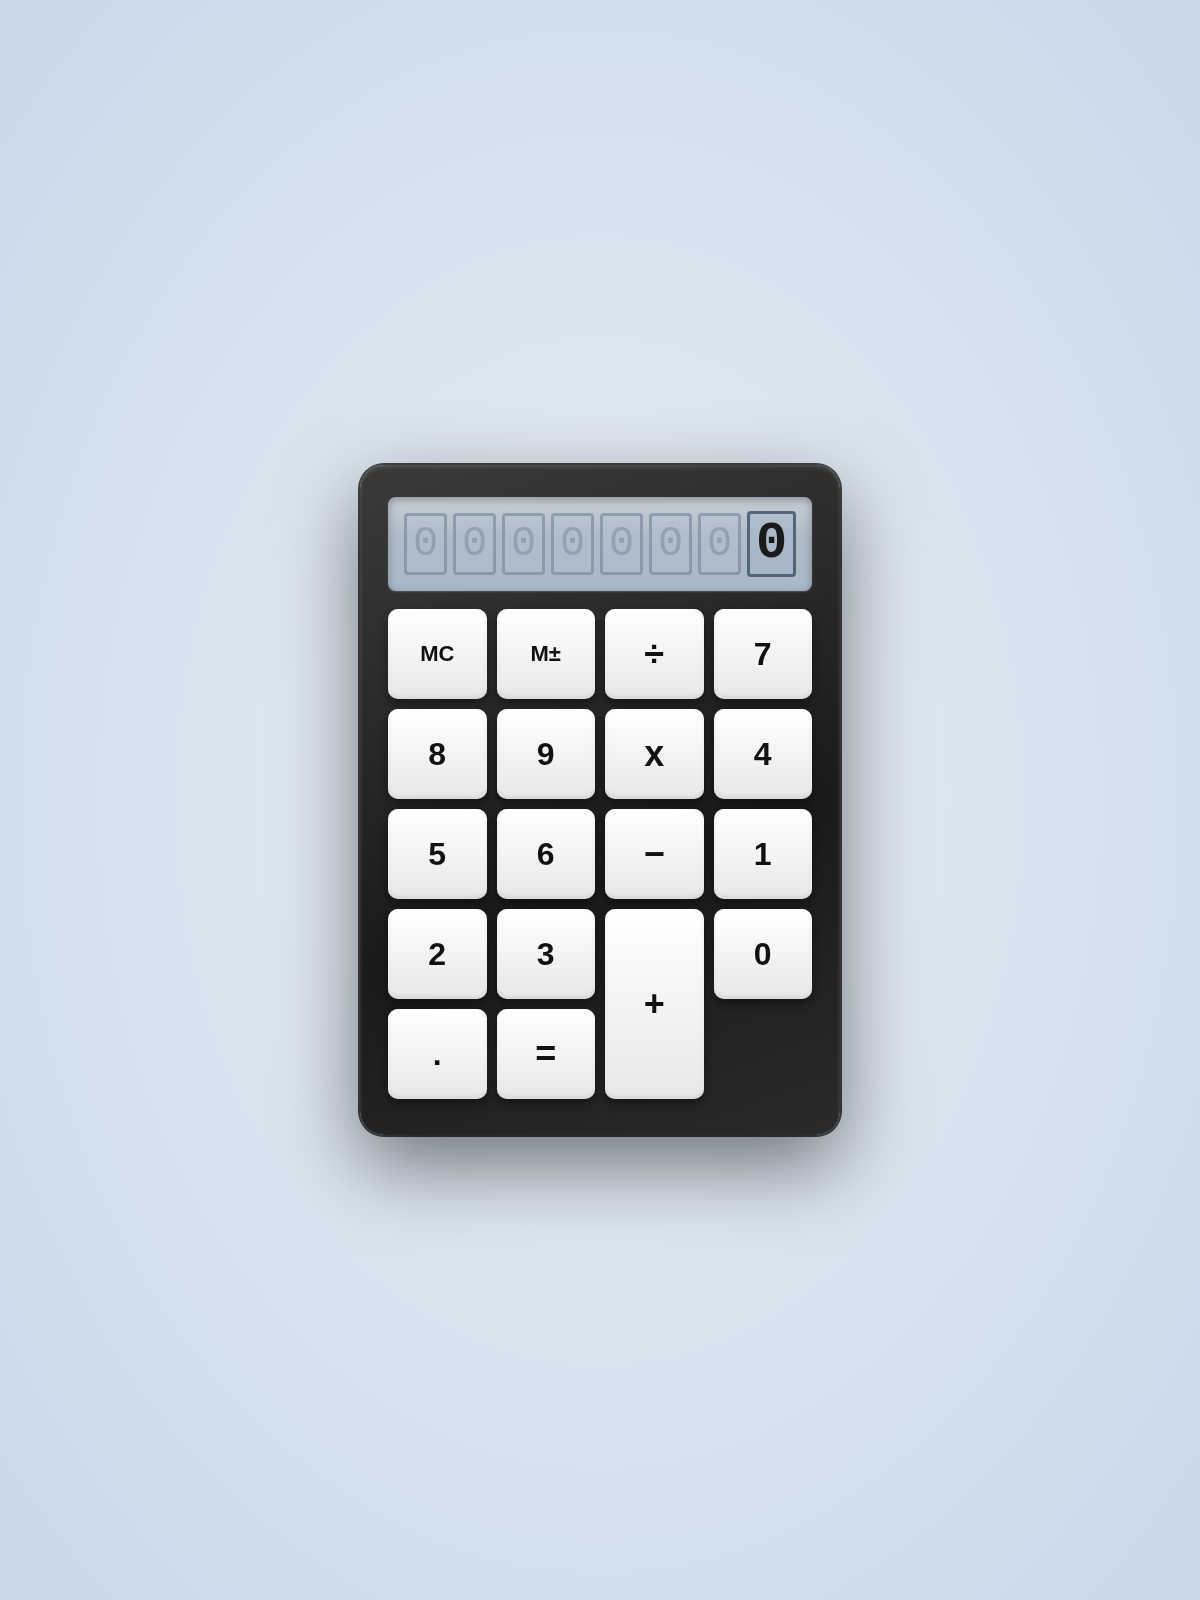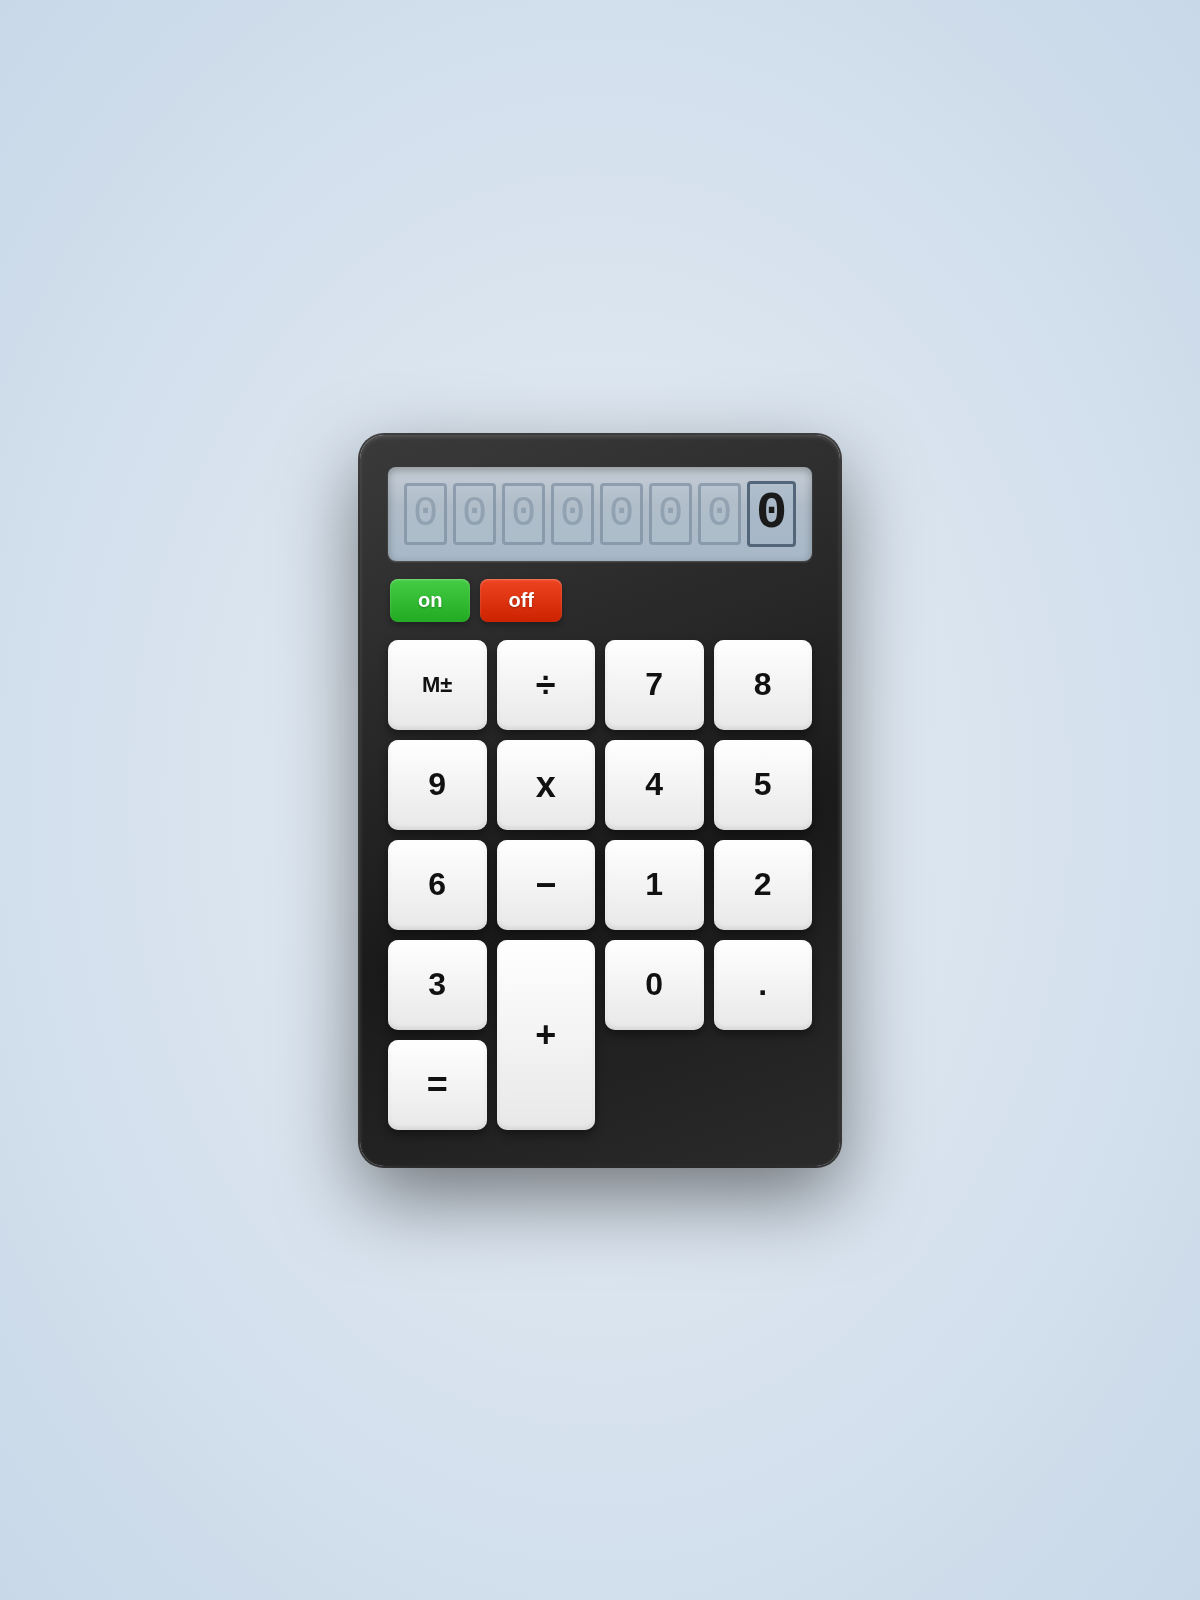--- a/index.html
+++ b/index.html
@@ -180,27 +180,24 @@
       <span class="seg-display">0</span>
     </div>
     <div class="digit-placeholder">
       <span class="seg-display">0</span>
     </div>
     <div class="digit-active">
       <span>0</span>
     </div>
   </div>
 
-  <div class="power-row">
-    <button class="btn-on">on</button>
-    <button class="btn-off">off</button>
-  </div>
 
   <div class="buttons-grid">
 
+    <button class="calc-btn mem-btn">MC</button>
     <button class="calc-btn mem-btn">M±</button>
     <button class="calc-btn op-btn">÷</button>
 
     <button class="calc-btn">7</button>
     <button class="calc-btn">8</button>
     <button class="calc-btn">9</button>
     <button class="calc-btn op-btn">x</button>
 
     <button class="calc-btn">4</button>
     <button class="calc-btn">5</button>

